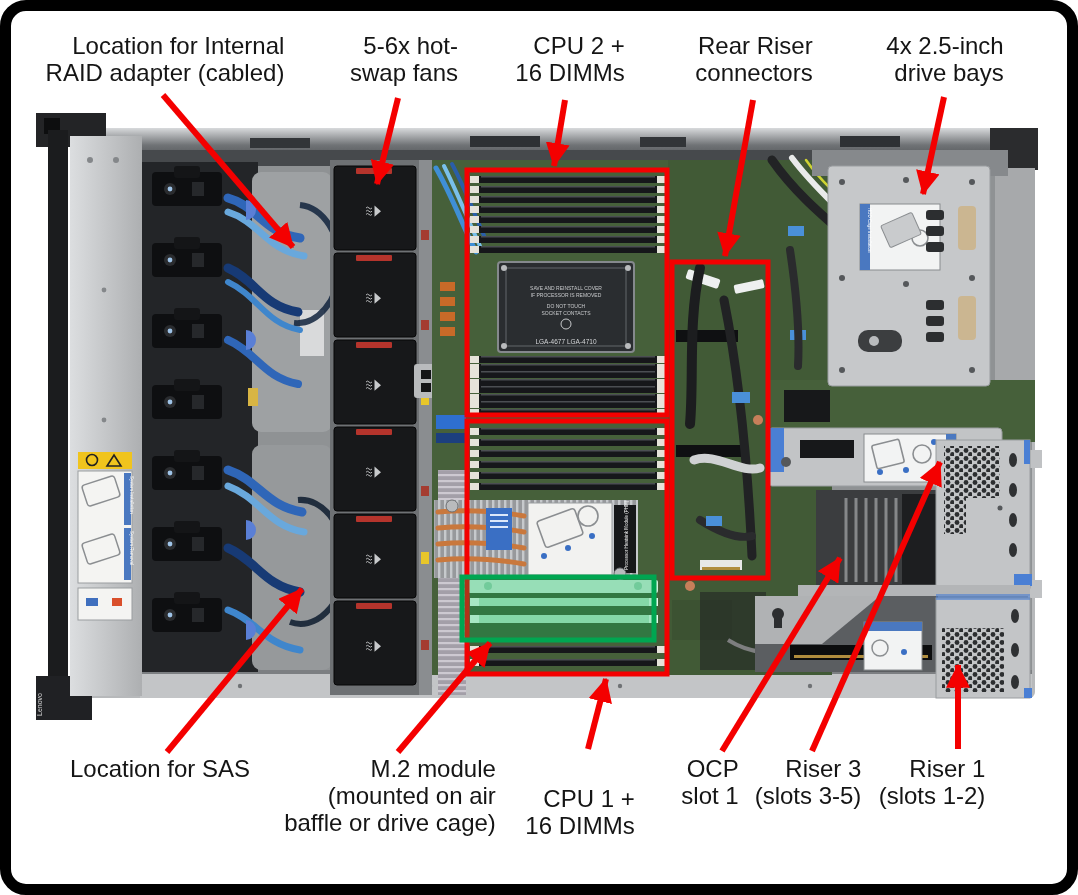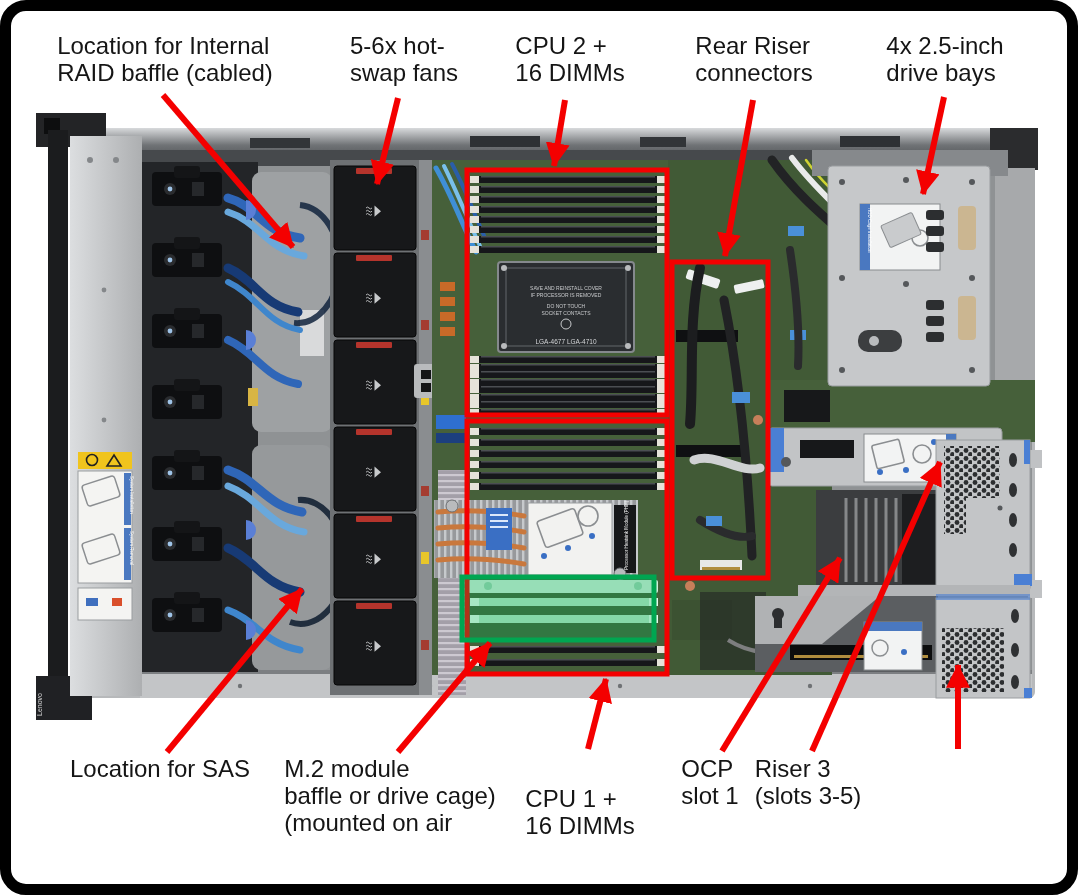--- a/index.html
+++ b/index.html
@@ -1,21 +1,21 @@
 <!DOCTYPE html>
 <html><head>
 <meta charset="utf-8">
 <title></title>
 <style>
   html,body{margin:0;padding:0;background:#ffffff;}
   #stage{position:relative;width:1078px;height:895px;background:#ffffff;overflow:hidden;
          font-family:"Liberation Sans",sans-serif;}
   .frame{position:absolute;inset:0;border:11px solid #000;border-radius:26px;z-index:40;pointer-events:none;}
   svg.layer{position:absolute;left:0;top:0;z-index:5;}
-  .callout{position:absolute;transform:translateX(-50%);text-align:left;
+  .callout{position:absolute;transform:translateX(-50%);text-align:right;
            font-size:24px;line-height:27px;color:#151515;white-space:nowrap;z-index:20;}
   .callout span{display:block;}
 </style>
 </head>
 <body>
 
 <div id="stage">
 
   <svg class="layer" width="1078" height="895" viewBox="0 0 1078 895">
     <defs>
@@ -430,21 +430,21 @@
       <line x1="398" y1="752" x2="490" y2="643" marker-end="url(#ah)" stroke="#f40000"></line>
       <line x1="588" y1="749" x2="606" y2="679" marker-end="url(#ah)" stroke="#f40000"></line>
       <line x1="722" y1="751" x2="840" y2="558" marker-end="url(#ah)" stroke="#f40000"></line>
       <line x1="812" y1="751" x2="940" y2="462" marker-end="url(#ah)" stroke="#f40000"></line>
       <line x1="958" y1="749" x2="958" y2="665" marker-end="url(#ah)" stroke="#f40000"></line>
     </g>
   </svg>
 
   <div class="callout" style="left:165px;top:32px">
     <span>Location for Internal</span>
-    <span>RAID baffle (cabled)</span>
+    <span>RAID adapter (cabled)</span>
   </div>
   <div class="callout" style="left:404px;top:32px">
     <span>5-6x hot-</span>
     <span>swap fans</span>
   </div>
   <div class="callout" style="left:570px;top:32px">
     <span>CPU 2 +</span>
     <span>16 DIMMs</span>
   </div>
   <div class="callout" style="left:754px;top:32px">
@@ -454,30 +454,34 @@
   <div class="callout" style="left:945px;top:32px">
     <span>4x 2.5-inch</span>
     <span>drive bays</span>
   </div>
 
   <div class="callout" style="left:160px;top:755px">
     <span>Location for SAS</span>
   </div>
   <div class="callout" style="left:390px;top:755px">
     <span>M.2 module</span>
+    <span>(mounted on air</span>
     <span>baffle or drive cage)</span>
-    <span>(mounted on air</span>
   </div>
   <div class="callout" style="left:580px;top:785px">
     <span>CPU 1 +</span>
     <span>16 DIMMs</span>
   </div>
   <div class="callout" style="left:710px;top:755px">
     <span>OCP</span>
     <span>slot 1</span>
   </div>
   <div class="callout" style="left:808px;top:755px">
     <span>Riser 3</span>
     <span>(slots 3-5)</span>
   </div>
+  <div class="callout" style="left:932px;top:755px">
+    <span>Riser 1</span>
+    <span>(slots 1-2)</span>
+  </div>
 
   <div class="frame"></div>
 </div>
 
 </body></html>

